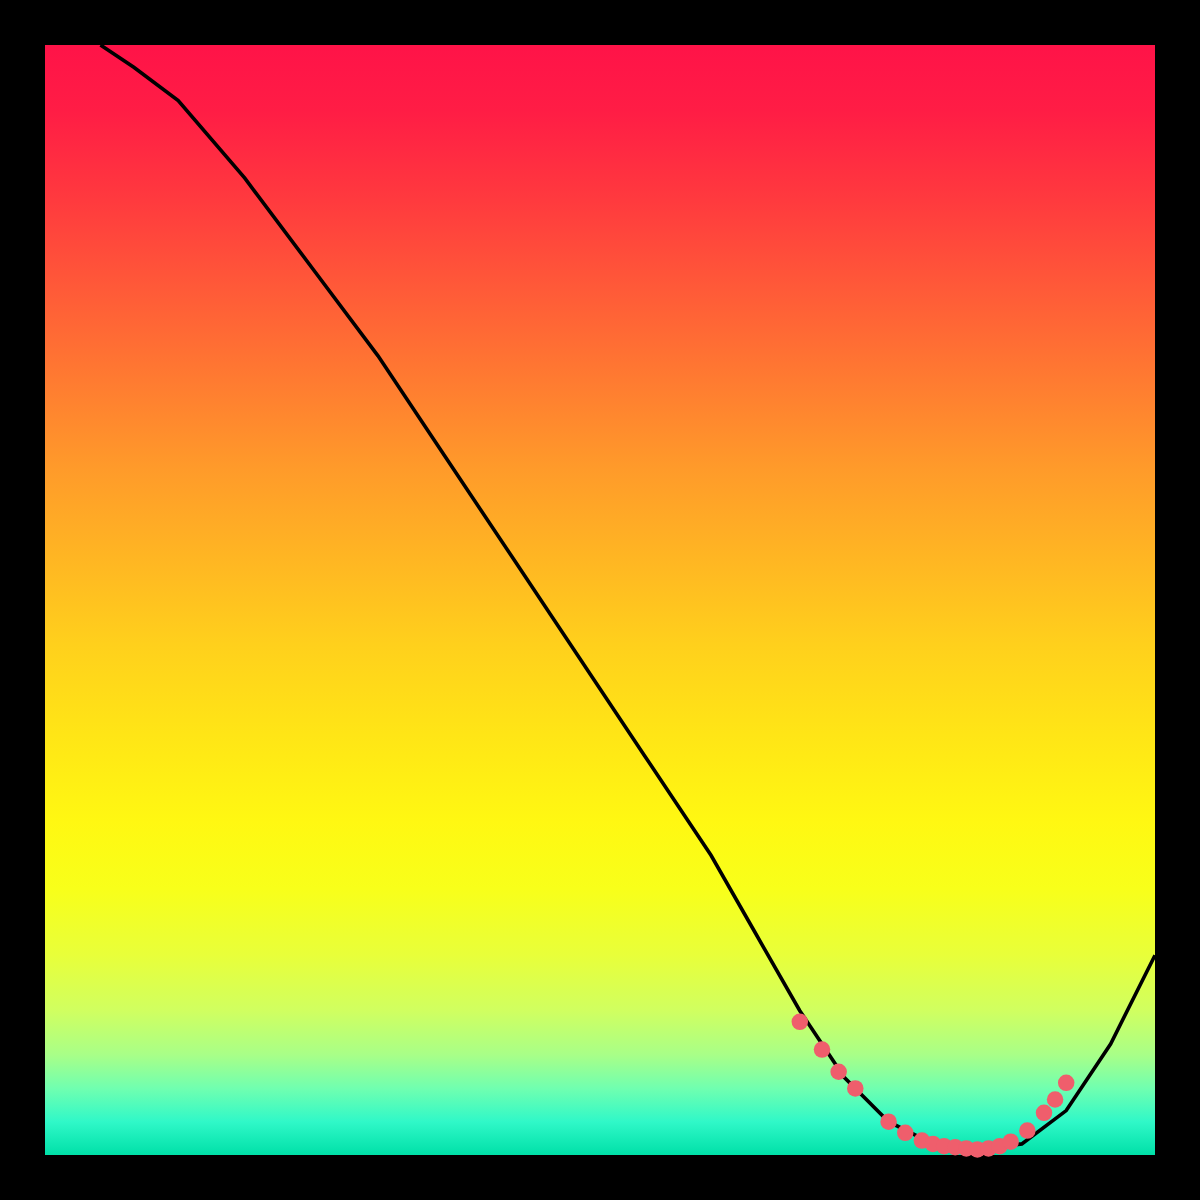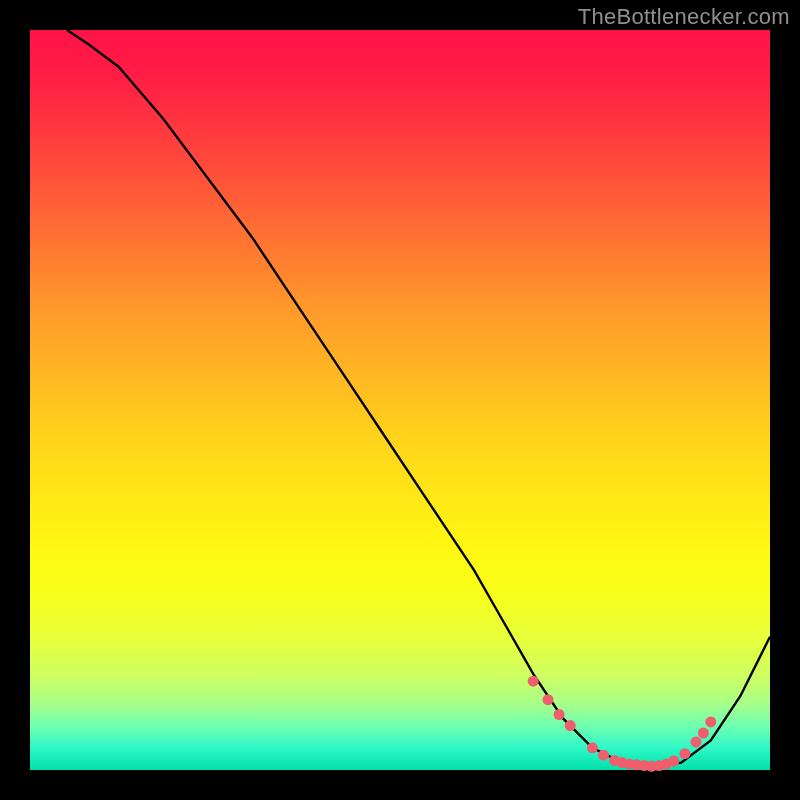--- a/index.html
+++ b/index.html
@@ -63,21 +63,20 @@
     width: 740px;
     height: 740px;
     overflow: visible;
   }
 </style>
 </head>
 <body>
 
 <div class="frame">
 
-  <div class="watermark">TheBottlenecker.com</div>
 
   <div class="plot">
     <svg class="curve" viewBox="0 0 740 740">
       <path id="curve-path" fill="none" stroke="#000000" stroke-width="2.4" d="M37.0 0.0 L59.2 14.8 L88.8 37.0 L133.2 88.8 L177.6 148.0 L222.0 207.2 L266.4 273.8 L310.8 340.4 L355.2 407.0 L399.6 473.6 L444.0 540.2 L473.6 592.0 L503.2 643.8 L532.8 688.2 L562.4 717.8 L592.0 732.6 L621.6 736.3 L651.2 732.6 L680.8 710.4 L710.4 666.0 L740.0 606.8"></path>
       <g id="markers">
           <circle cx="503.2" cy="651.2" r="5.5" fill="#ef5e6c"></circle>
           <circle cx="518.0" cy="669.7" r="5.5" fill="#ef5e6c"></circle>
           <circle cx="529.1" cy="684.5" r="5.5" fill="#ef5e6c"></circle>
           <circle cx="540.2" cy="695.6" r="5.5" fill="#ef5e6c"></circle>
           <circle cx="562.4" cy="717.8" r="5.5" fill="#ef5e6c"></circle>

